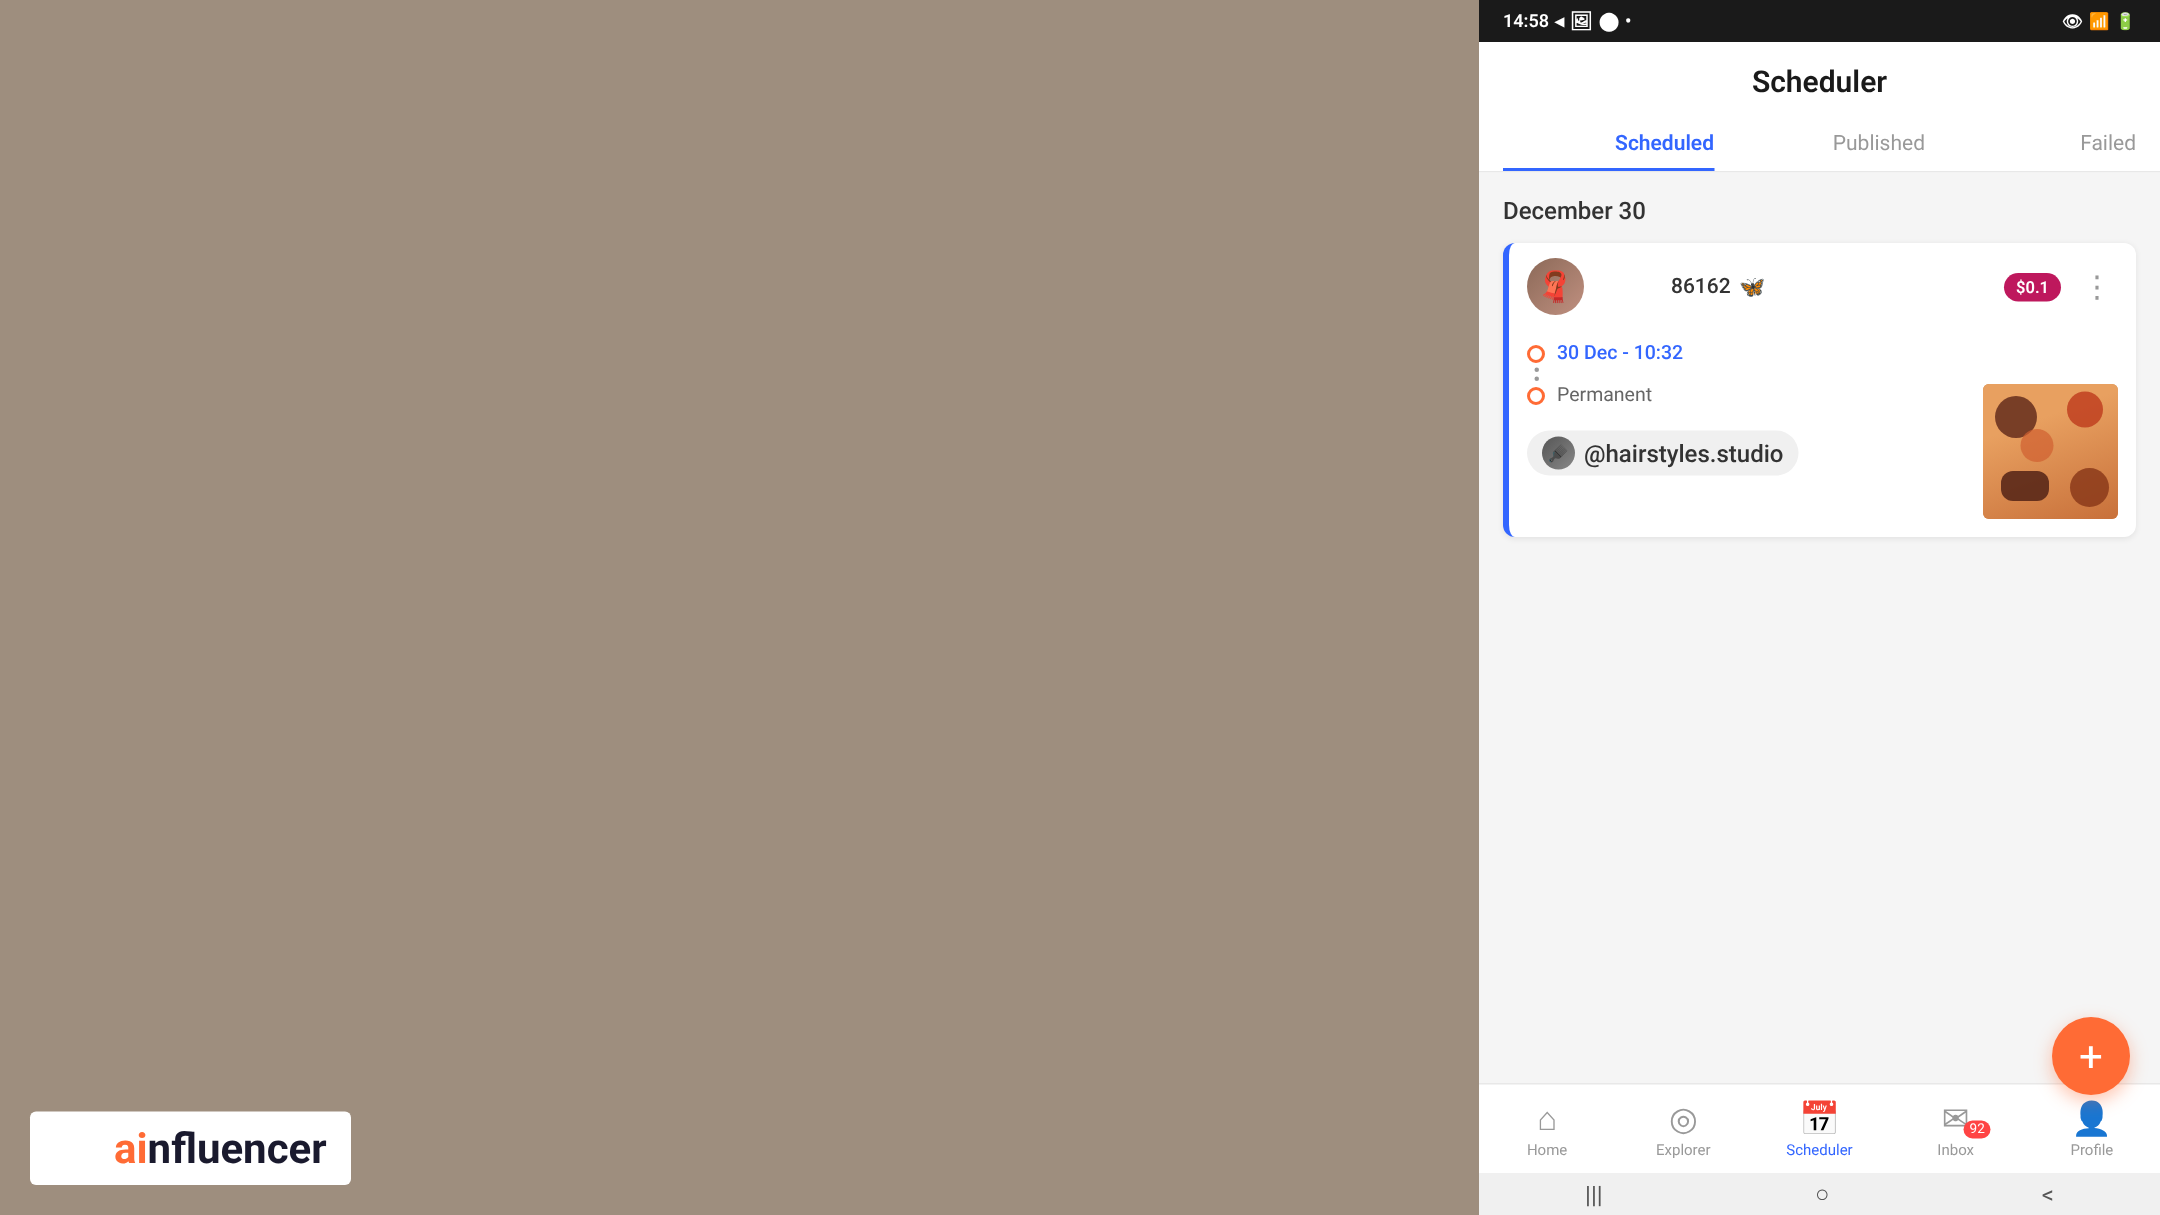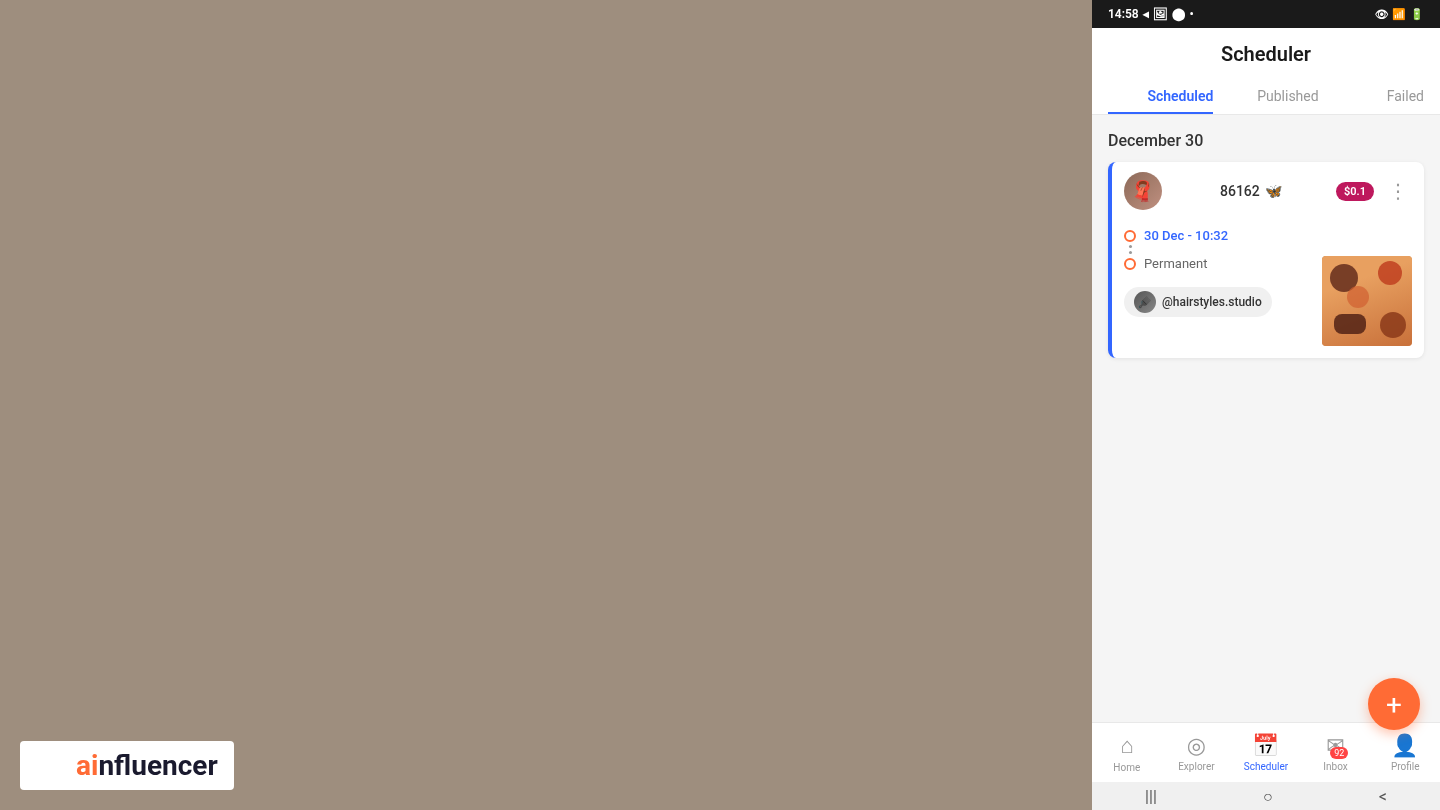--- a/index.html
+++ b/index.html
@@ -34,21 +34,21 @@
       margin-left: 40px;
     }
     .watermark-ai { color: #ff6b35; }
     .watermark-nfluencer { color: #1a1a2e; }
 
     
     .phone {
       position: absolute;
       right: 0;
       top: 0;
-      width: 348px;
+      width: 454px;
       height: 810px;
       background: #f5f5f5;
       display: flex;
       flex-direction: column;
       overflow: hidden;
     }
 
     
     .status-bar {
       background: #1a1a1a;
@@ -256,21 +256,21 @@
       border-radius: 50%;
       background: linear-gradient(135deg, #555, #888);
       display: flex;
       align-items: center;
       justify-content: center;
       font-size: 11px;
       color: white;
     }
 
     .account-name {
-      font-size: 12px;
+      font-size: 16px;
       color: #333;
       font-weight: 500;
     }
 
     .post-thumbnail {
       width: 90px;
       height: 90px;
       border-radius: 4px;
       background: linear-gradient(135deg, #c0834a, #e8a870);
       flex-shrink: 0;

